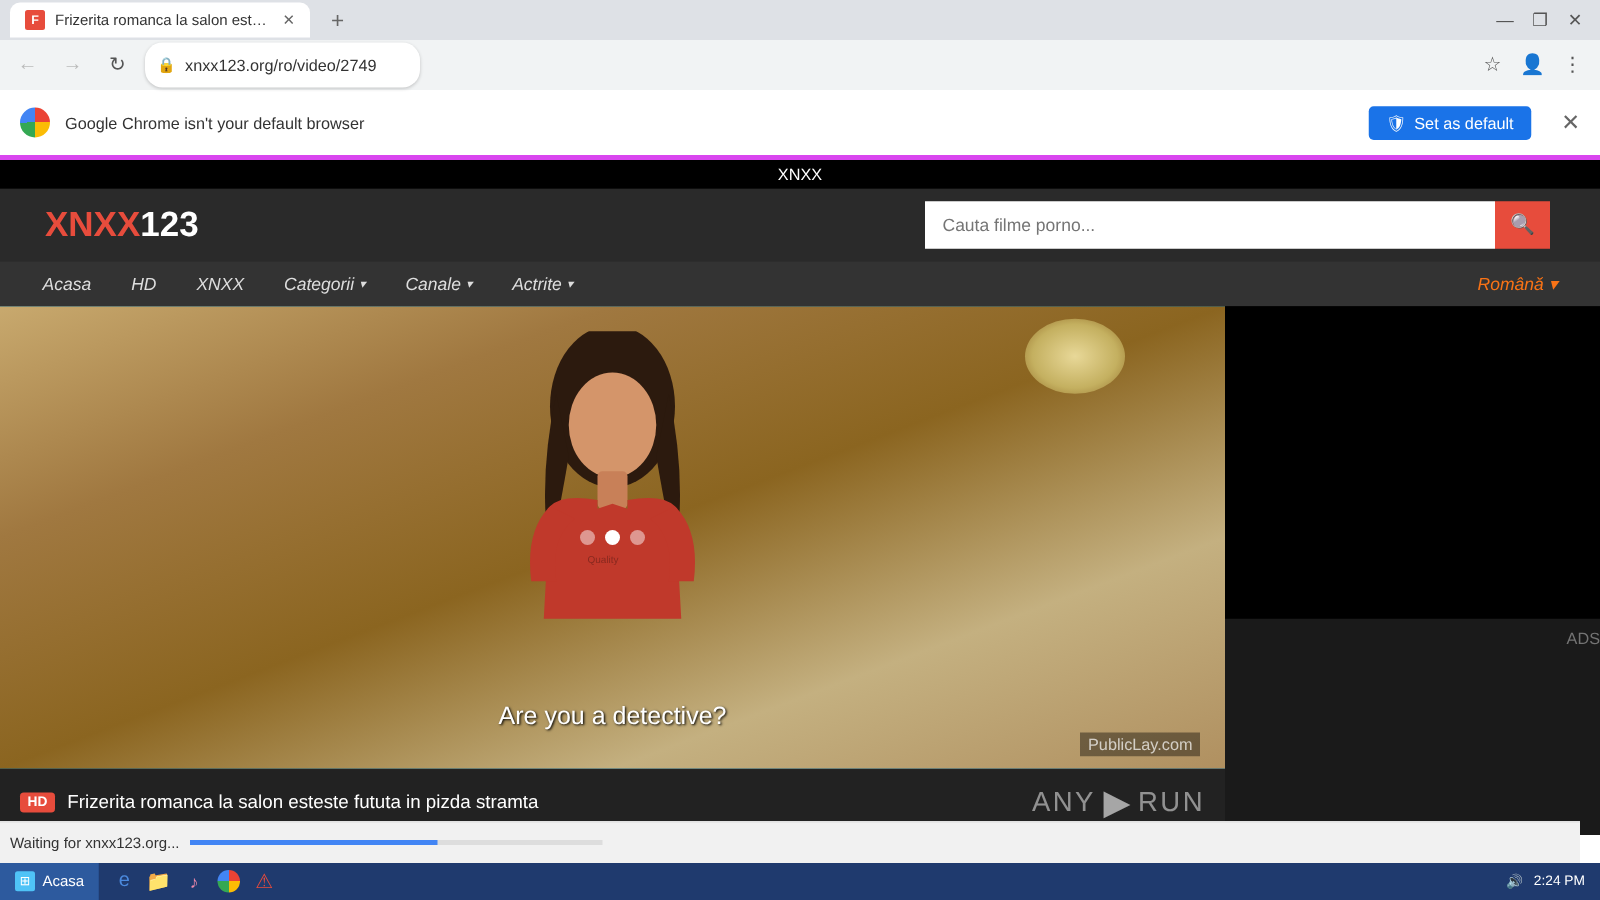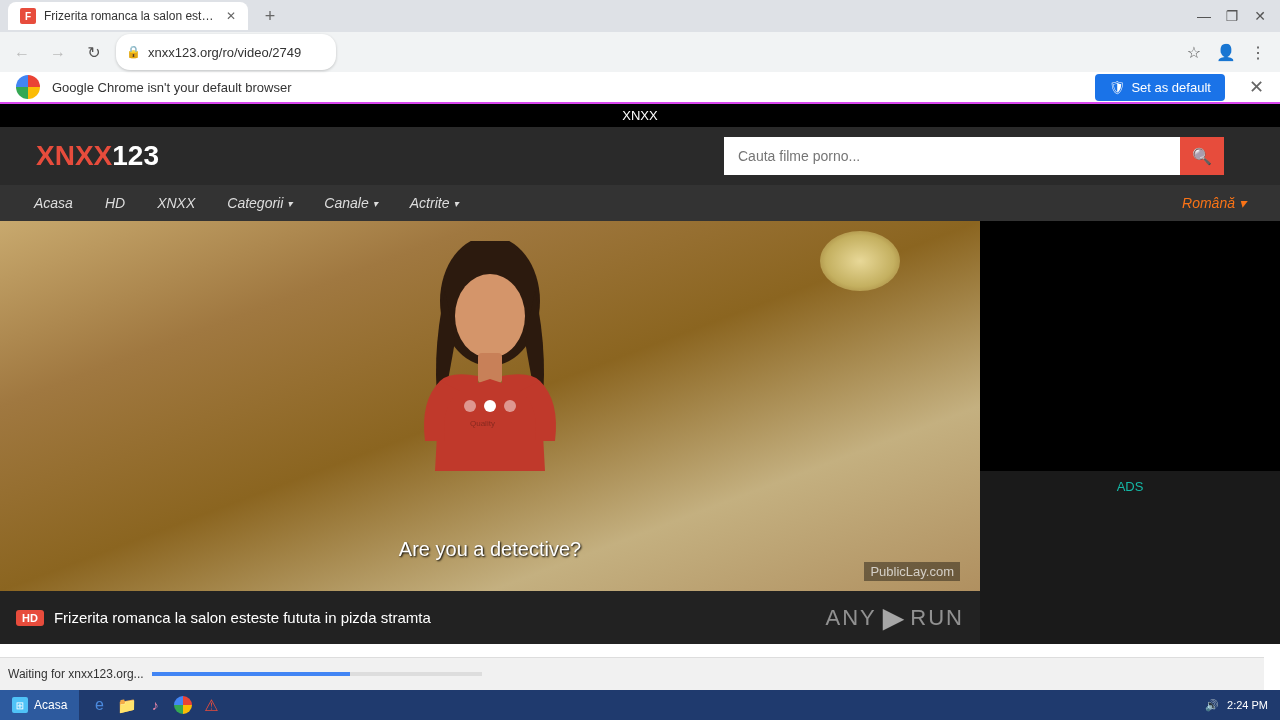--- a/index.html
+++ b/index.html
@@ -142,22 +142,22 @@
       justify-content: center;
       cursor: pointer;
       border-radius: 50%;
       color: #555;
       font-size: 16px;
     }
 
     
     .default-browser-banner {
       background: #fff;
-      border-bottom: 2px solid #d946ef;
-      height: 32px;
+      border-bottom: 4px solid #d946ef;
+      height: 56px;
       display: flex;
       align-items: center;
       padding: 0 16px;
       gap: 12px;
     }
     .chrome-logo {
       width: 24px;
       height: 24px;
       border-radius: 50%;
       background: conic-gradient(#ea4335 0deg 90deg, #fbbc05 90deg 180deg, #34a853 180deg 270deg, #4285f4 270deg 360deg);
@@ -212,21 +212,21 @@
     .site-logo {
       font-size: 28px;
       font-weight: bold;
     }
     .logo-xnxx { color: #e74c3c; }
     .logo-123 { color: #fff; }
     .search-bar {
       display: flex;
       flex: 1;
       max-width: 500px;
-      margin: 0 20px;
+      margin: 0 4px;
       border-radius: 17px;
     }
     .search-input {
       flex: 1;
       height: 38px;
       border: none;
       padding: 0 14px;
       font-size: 14px;
       outline: none;
     }
@@ -375,23 +375,23 @@
     .sidebar-ad {
       width: 300px;
       flex-shrink: 0;
     }
     .ad-black {
       width: 300px;
       height: 250px;
       background: #000;
     }
     .ad-label {
-      color: #14b8a6;
+      color: #737373;
       font-size: 13px;
-      text-align: center;
+      text-align: right;
       padding: 8px 0;
     }
 
     
     .taskbar {
       background: #1f3a6e;
       height: 30px;
       display: flex;
       align-items: center;
       position: fixed;

